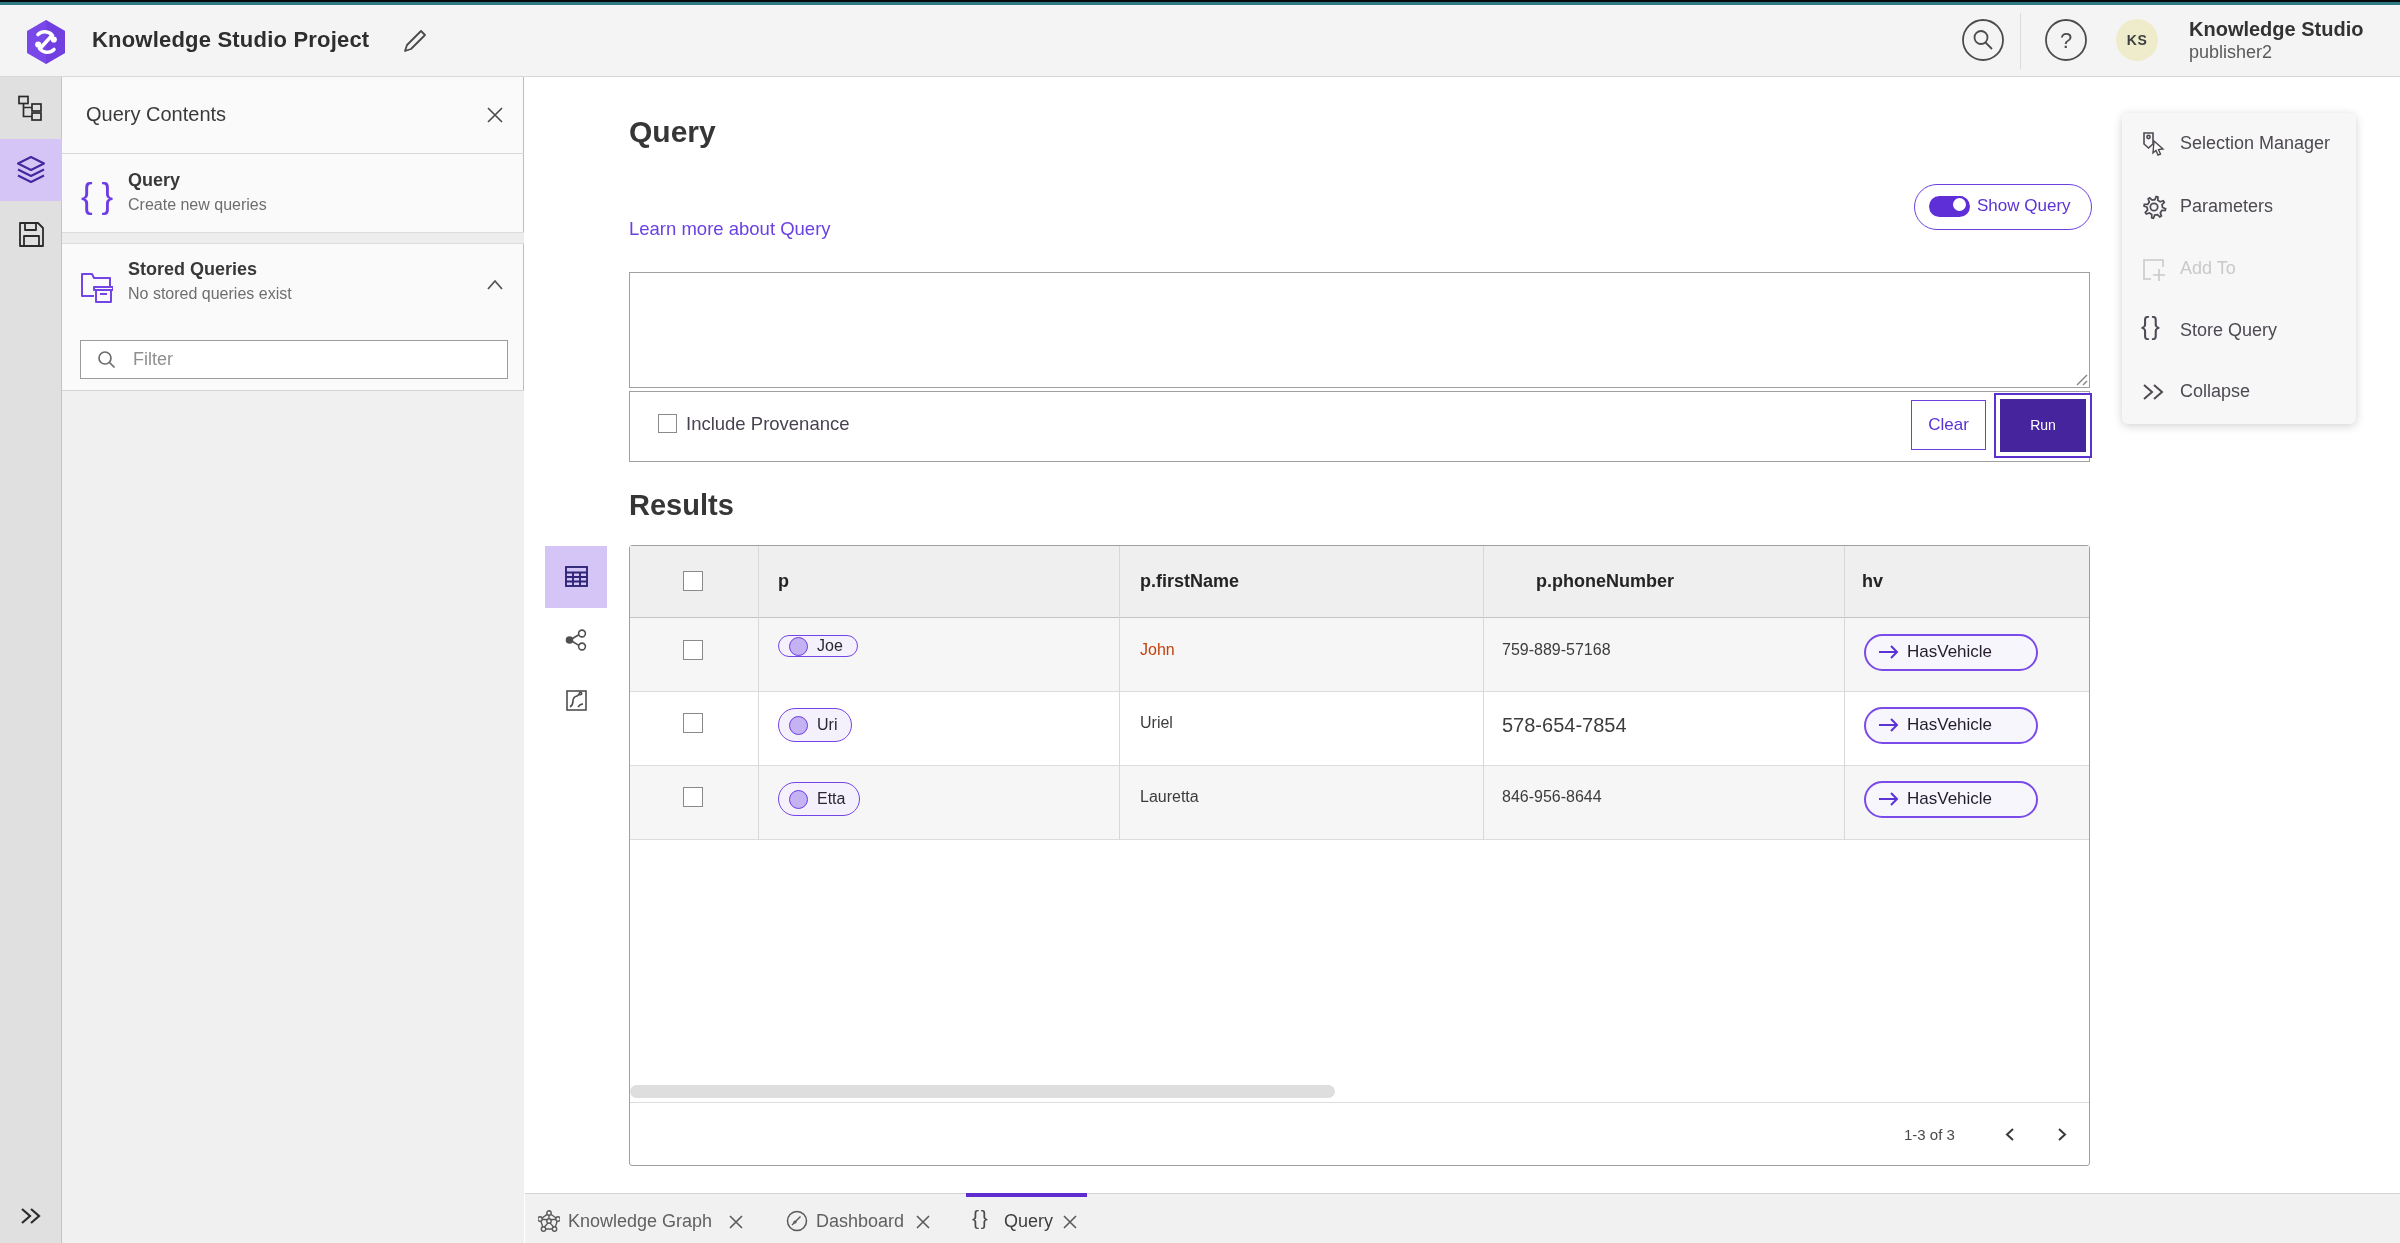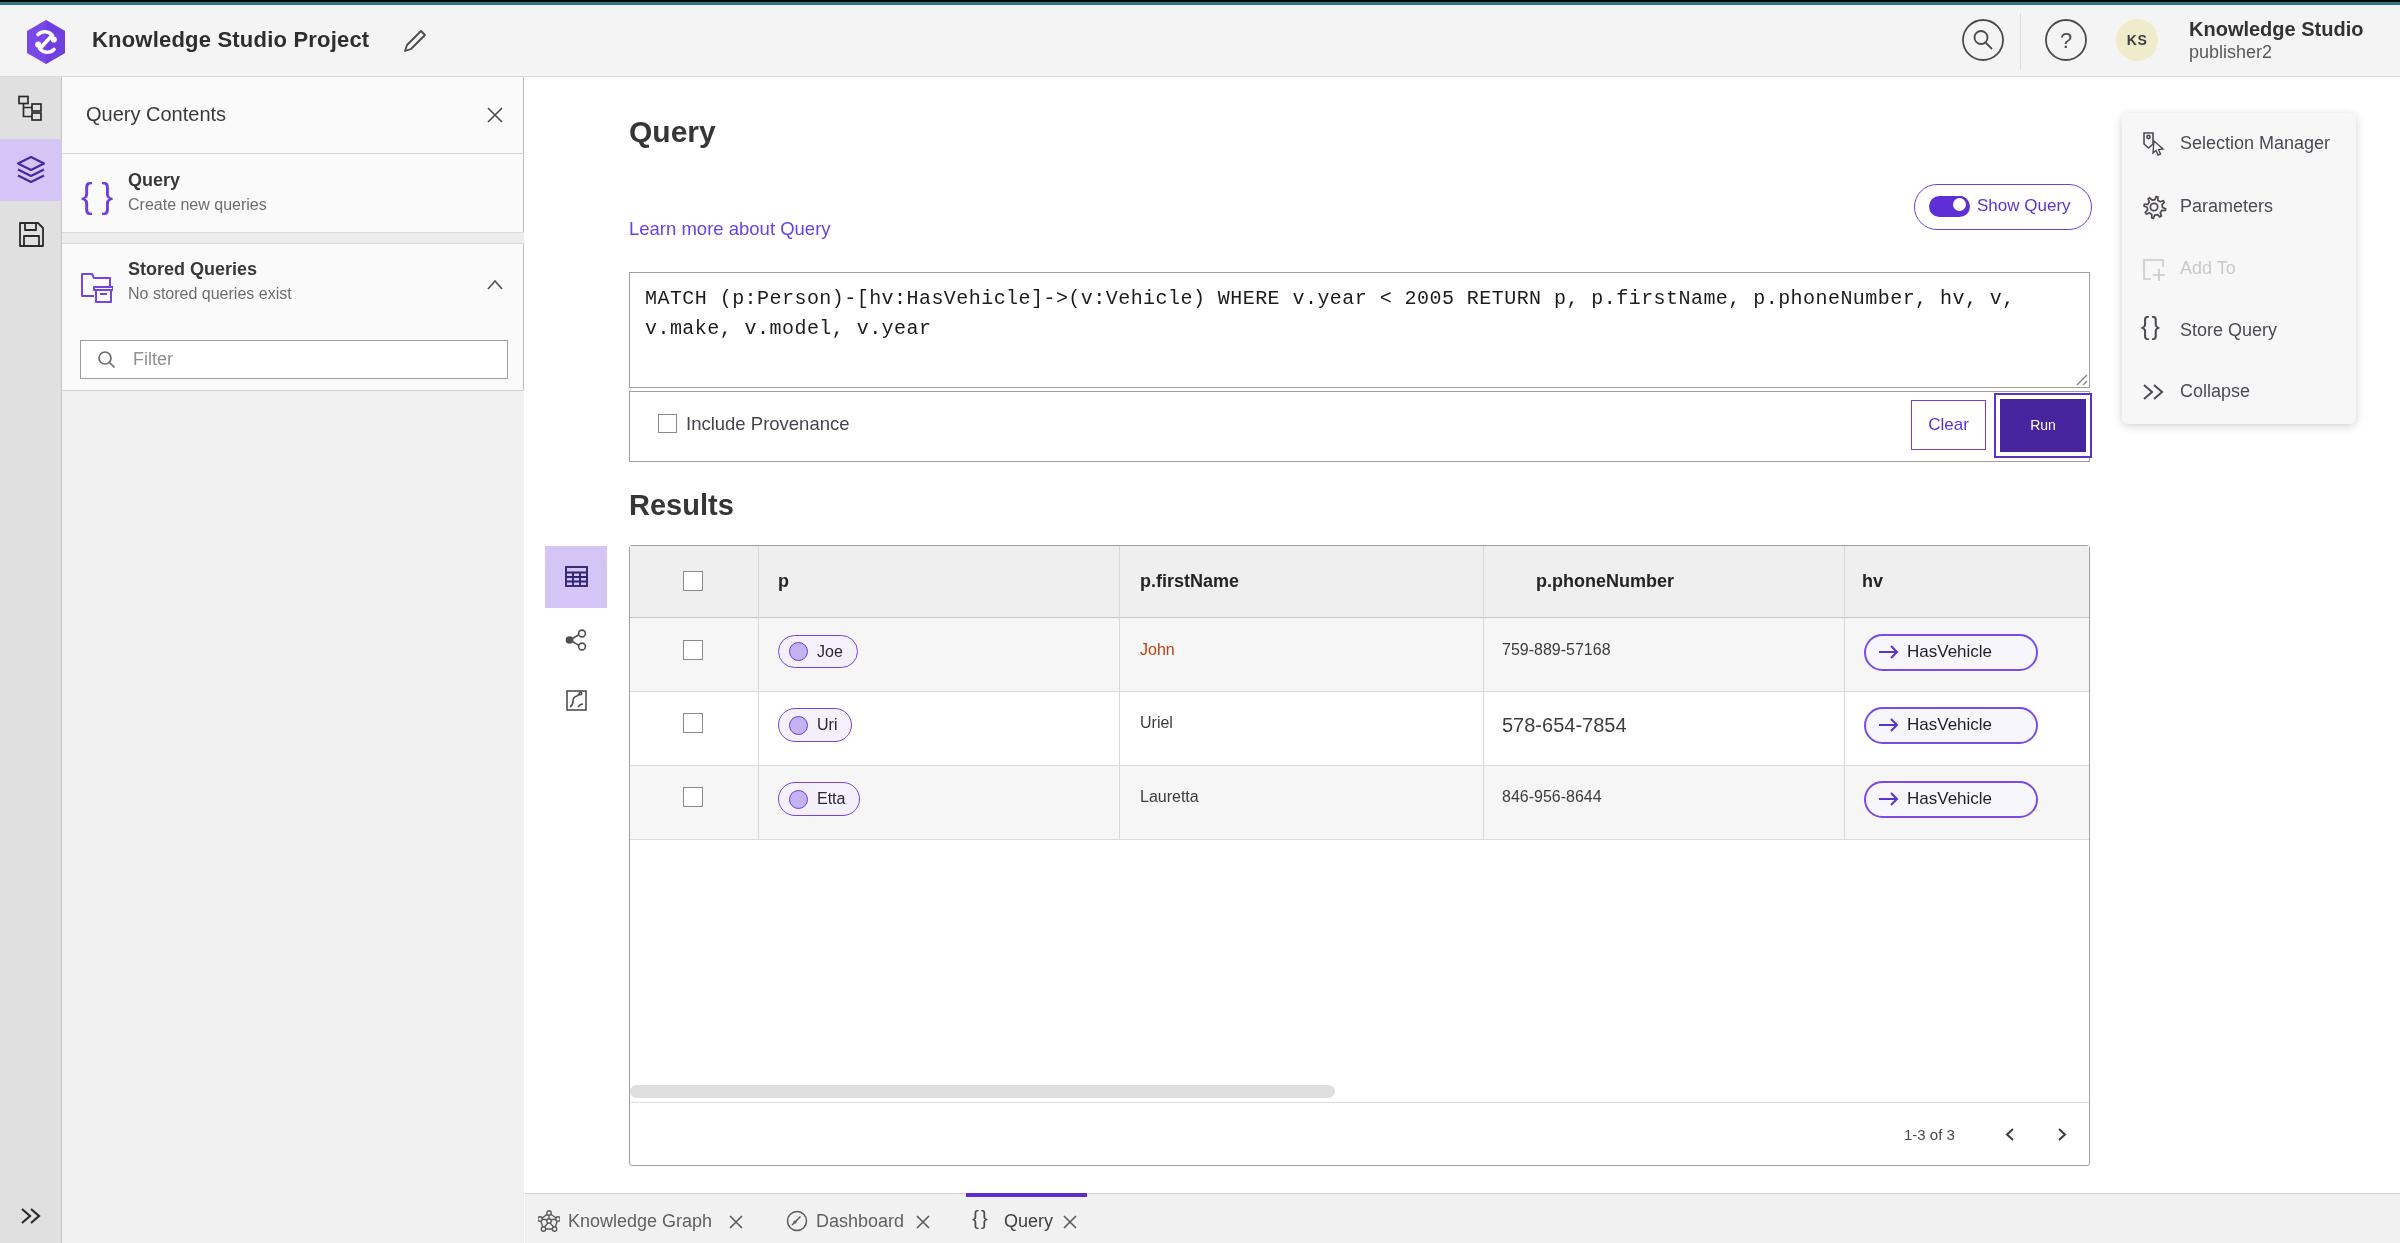--- a/index.html
+++ b/index.html
@@ -122,22 +122,20 @@
 
 <div class="abs" style="left:629px;top:115px;font-size:30px;font-weight:700;color:#363636;">Query</div>
 <div class="abs" style="left:629px;top:218px;font-size:18.5px;color:#6a42e3;">Learn more about Query</div>
 
 <div class="abs" style="left:1914px;top:184px;width:178px;height:46px;border:1.5px solid #6c3fe0;border-radius:23px;background:#fff;"></div>
 <div class="abs" style="left:1929px;top:196px;width:41px;height:21px;border-radius:11px;background:#5e2ed6;"></div>
 <div class="abs" style="left:1951px;top:196px;width:17px;height:17px;border-radius:50%;background:#fff;border:2px solid #5e2ed6;"></div>
 <div class="abs" style="left:1977px;top:196px;font-size:17px;color:#5b33d5;">Show Query</div>
 
 <div class="abs" style="left:629px;top:272px;width:1461px;height:116px;background:#fff;border:1.5px solid #a0a0a0;"></div>
-<div class="abs" style="left:645px;top:284px;width:1420px;font-family:'Liberation Mono',monospace;font-size:20px;line-height:30px;color:#1c1c1c;letter-spacing:0.45px;white-space:pre-wrap;">MATCH (p:Person)-[hv:HasVehicle]-&gt;(v:Vehicle) WHERE v.year &lt; 2005 RETURN p, p.firstName, p.phoneNumber, hv, v,
-v.make, v.model, v.year</div>
 <svg class="abs" style="left:2073px;top:371px;" width="15" height="15" viewBox="0 0 15 15">
   <path d="M14,4 L4,14 M14,10 L10,14" stroke="#8a8a8a" stroke-width="1.5"></path>
 </svg>
 
 <div class="abs" style="left:629px;top:391px;width:1461px;height:71px;background:#fff;border:1.5px solid #a0a0a0;"></div>
 <div class="abs" style="left:658px;top:414px;width:19px;height:19px;border:1.5px solid #8a8a8a;background:#fff;"></div>
 <div class="abs" style="left:686px;top:413px;font-size:18.5px;color:#494351;">Include Provenance</div>
 <div class="abs" style="left:1911px;top:400px;width:75px;height:50px;border:1.5px solid #6c3fe0;background:#fff;text-align:center;line-height:47px;font-size:17px;color:#5b33d5;">Clear</div>
 <div class="abs" style="left:1994px;top:393px;width:98px;height:65px;border:2px solid #5b30cf;background:#fff;"></div>
 <div class="abs" style="left:2000px;top:399px;width:86px;height:53px;background:#46249e;text-align:center;line-height:53px;font-size:14px;color:#fff;">Run</div>
@@ -184,21 +182,21 @@
 <div class="abs" style="left:778px;top:571px;font-size:18px;font-weight:700;color:#242424;">p</div>
 <div class="abs" style="left:1140px;top:571px;font-size:18px;font-weight:700;color:#242424;">p.firstName</div>
 <div class="abs" style="left:1536px;top:571px;font-size:18px;font-weight:700;color:#242424;">p.phoneNumber</div>
 <div class="abs" style="left:1862px;top:571px;font-size:18px;font-weight:700;color:#242424;">hv</div>
 
 <div class="abs" style="left:683px;top:571px;width:20px;height:20px;border:1.5px solid #8a8a8a;background:#fff;"></div>
 <div class="abs" style="left:683px;top:640px;width:20px;height:20px;border:1.5px solid #8a8a8a;background:#fff;"></div>
 <div class="abs" style="left:683px;top:713px;width:20px;height:20px;border:1.5px solid #8a8a8a;background:#fff;"></div>
 <div class="abs" style="left:683px;top:787px;width:20px;height:20px;border:1.5px solid #8a8a8a;background:#fff;"></div>
 
-<div class="abs" style="left:778px;top:635px;height:33px;border:1.5px solid #7445e6;border-radius:17px;background:#f4f0fc;display:flex;align-items:center;padding:0 14px 0 10px;">
+<div class="abs" style="left:778px;top:635px;height:22px;border:1.5px solid #7445e6;border-radius:17px;background:#f4f0fc;display:flex;align-items:center;padding:0 14px 0 10px;">
   <div style="width:19px;height:19px;border-radius:50%;background:#c5b2f2;border:1.5px solid #6a3ae4;margin-right:9px;"></div>
   <span style="font-size:16px;color:#2c2633;">Joe</span>
 </div>
 <div class="abs" style="left:778px;top:708px;height:34px;border:1.5px solid #7445e6;border-radius:17px;background:#f4f0fc;display:flex;align-items:center;padding:0 14px 0 10px;">
   <div style="width:19px;height:19px;border-radius:50%;background:#c5b2f2;border:1.5px solid #6a3ae4;margin-right:9px;"></div>
   <span style="font-size:16px;color:#2c2633;">Uri</span>
 </div>
 <div class="abs" style="left:778px;top:782px;height:34px;border:1.5px solid #7445e6;border-radius:17px;background:#f4f0fc;display:flex;align-items:center;padding:0 14px 0 10px;">
   <div style="width:19px;height:19px;border-radius:50%;background:#c5b2f2;border:1.5px solid #6a3ae4;margin-right:9px;"></div>
   <span style="font-size:16px;color:#2c2633;">Etta</span>

